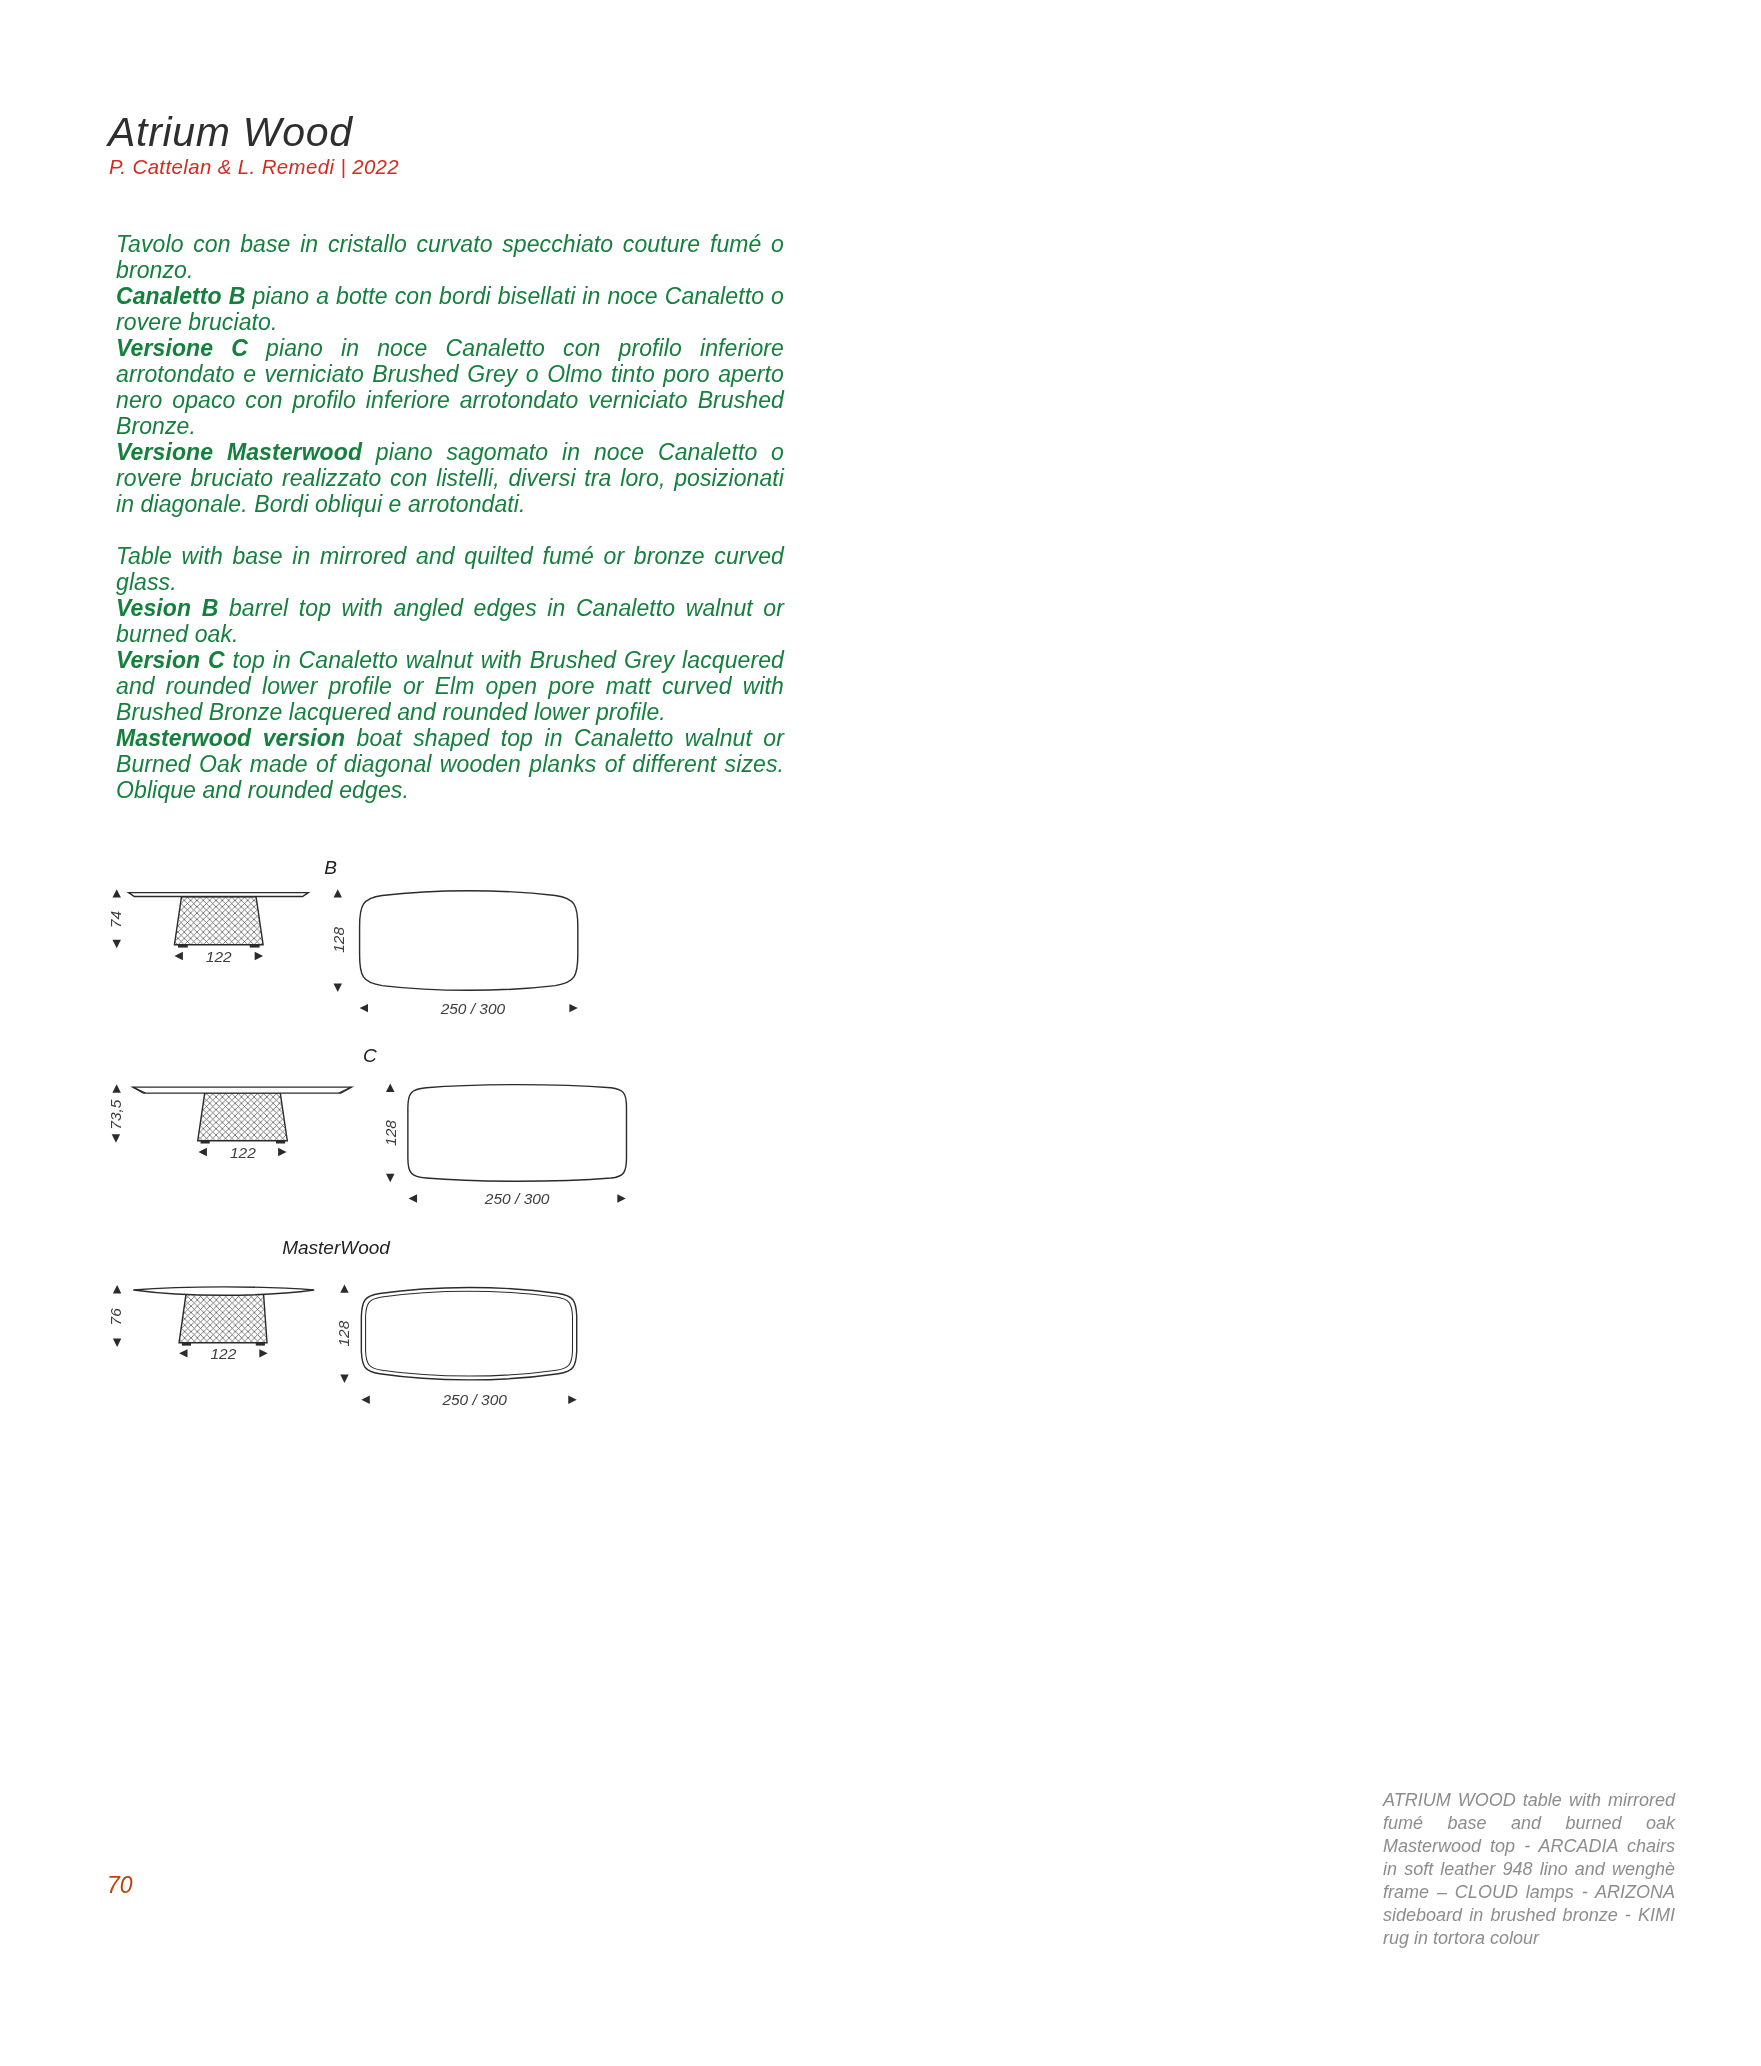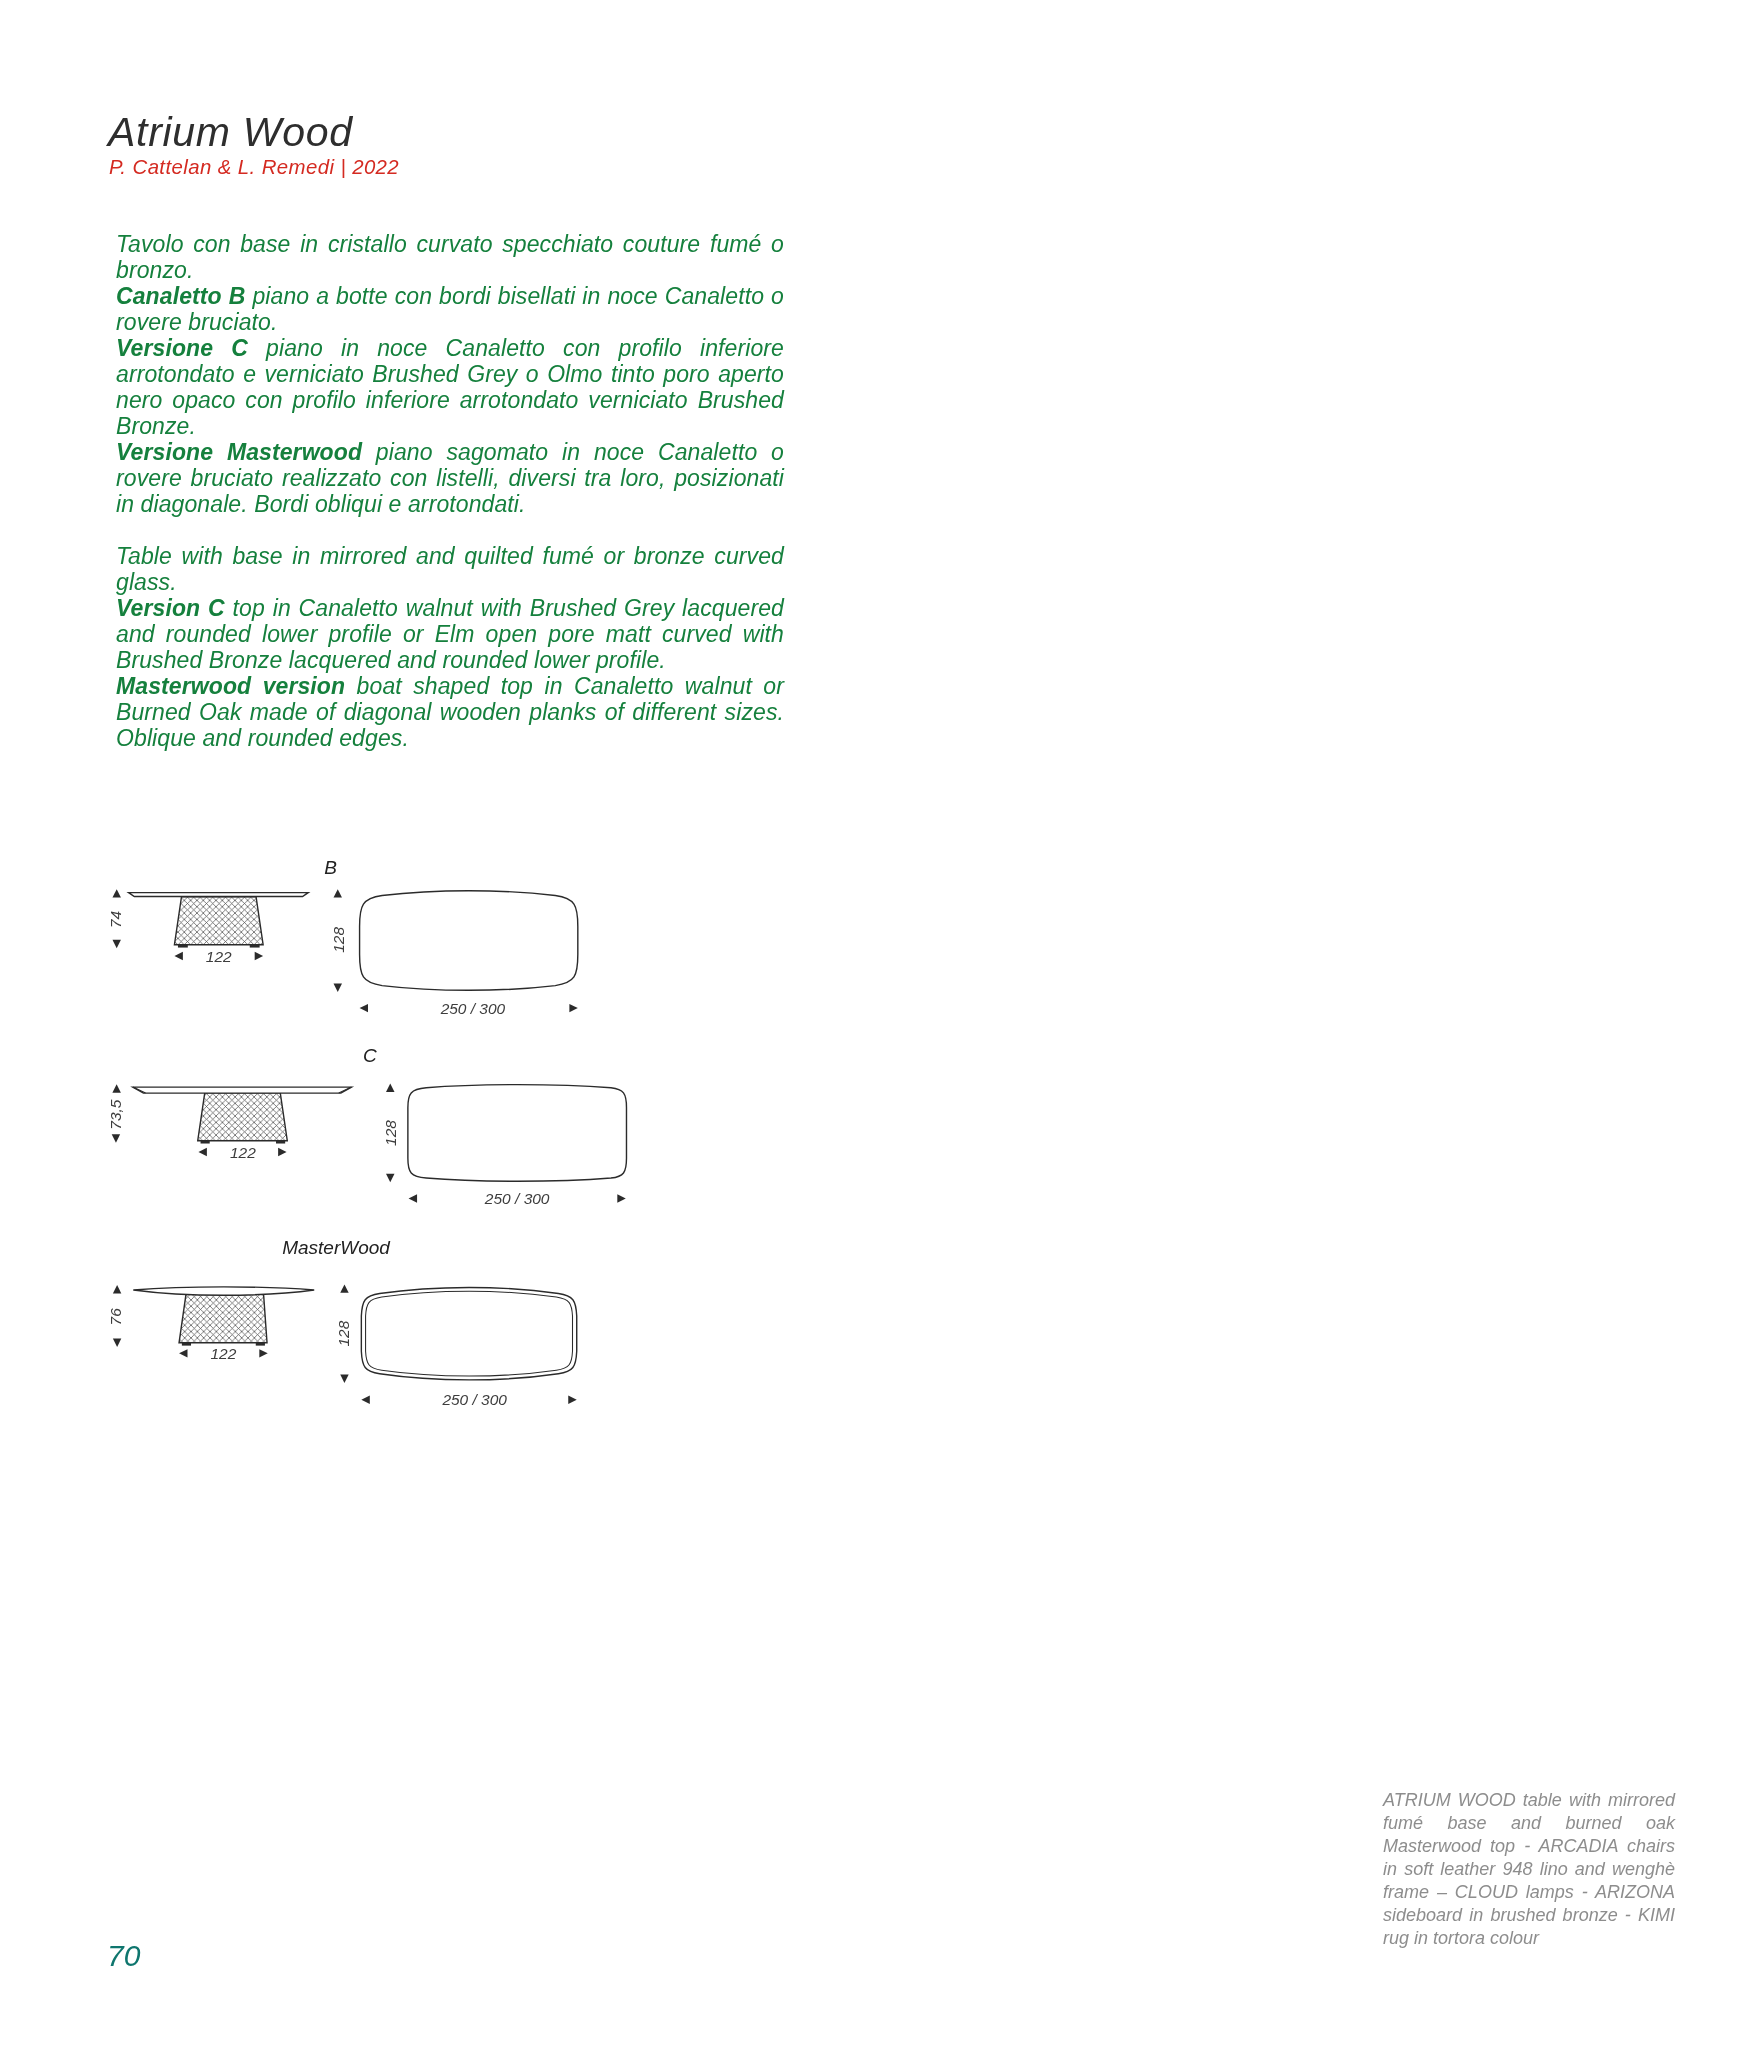--- a/index.html
+++ b/index.html
@@ -32,40 +32,41 @@
   svg.diagram .arr  { fill:#2b2b2b; stroke:none; }
   svg.diagram .foot { fill:#2b2b2b; stroke:none; }
   svg.diagram text  { font-family:"Liberation Sans", sans-serif; }
   svg.diagram .dlabel { font-size:27px; fill:#222222; text-anchor:middle; }
   svg.diagram .dim    { font-size:22px; fill:#3d3d3d; text-anchor:middle; }
   .photo-caption {
     position:absolute; left:1383px; top:1789px; width:292px;
     font-size:18px; line-height:23px; color:#8d8d8d; text-align:justify;
   }
   .page-number {
-    position:absolute; left:107px; top:1939px;
-    font-size:30px; color:#0f766e;
+    position:absolute; left:107px; top:1872px;
+    font-size:23px; color:#c2410c;
   }
 </style>
 </head>
 <body>
 
 <div class="page">
 
   <h1 class="page-title">Atrium Wood</h1>
   <div class="designer-credit">P. Cattelan &amp; L. Remedi | 2022</div>
 
   <section class="desc it">
       <p><span>Tavolo con base in cristallo curvato specchiato couture fumé o bronzo.</span></p>
       <p><span class="b">Canaletto B</span><span> piano a botte con bordi bisellati in noce Canaletto o rovere bruciato.</span></p>
       <p><span class="b">Versione C</span><span> piano in noce Canaletto con profilo inferiore arrotondato e verniciato Brushed Grey o Olmo tinto poro aperto nero opaco con profilo inferiore arrotondato verniciato Brushed Bronze.</span></p>
       <p><span class="b">Versione Masterwood</span><span> piano sagomato in noce Canaletto o rovere bruciato realizzato con listelli, diversi tra loro, posizionati in diagonale. Bordi obliqui e arrotondati.</span></p>
     </section>
   <section class="desc en">
       <p><span>Table with base in mirrored and quilted fumé or bronze curved glass.</span></p>
+      <p><span class="b">Vesion B</span><span> barrel top with angled edges in Canaletto walnut or burned oak.</span></p>
       <p><span class="b">Version C</span><span> top in Canaletto walnut with Brushed Grey lacquered and rounded lower profile or Elm open pore matt curved with Brushed Bronze lacquered and rounded lower profile.</span></p>
       <p><span class="b">Masterwood version</span><span> boat shaped top in Canaletto walnut or Burned Oak made of diagonal wooden planks of different sizes. Oblique and rounded edges.</span></p>
     </section>
 
   <svg class="diagram" style="left:99px; top:849px;" width="493" height="176" viewBox="140 1205 700 250">
     <defs>
       <pattern id="hatchB" patternUnits="userSpaceOnUse" width="9" height="9">
         <path d="M0,9 L9,0 M0,0 L9,9" stroke="#4a4a4a" stroke-width="1" fill="none"></path>
       </pattern>
     </defs>

